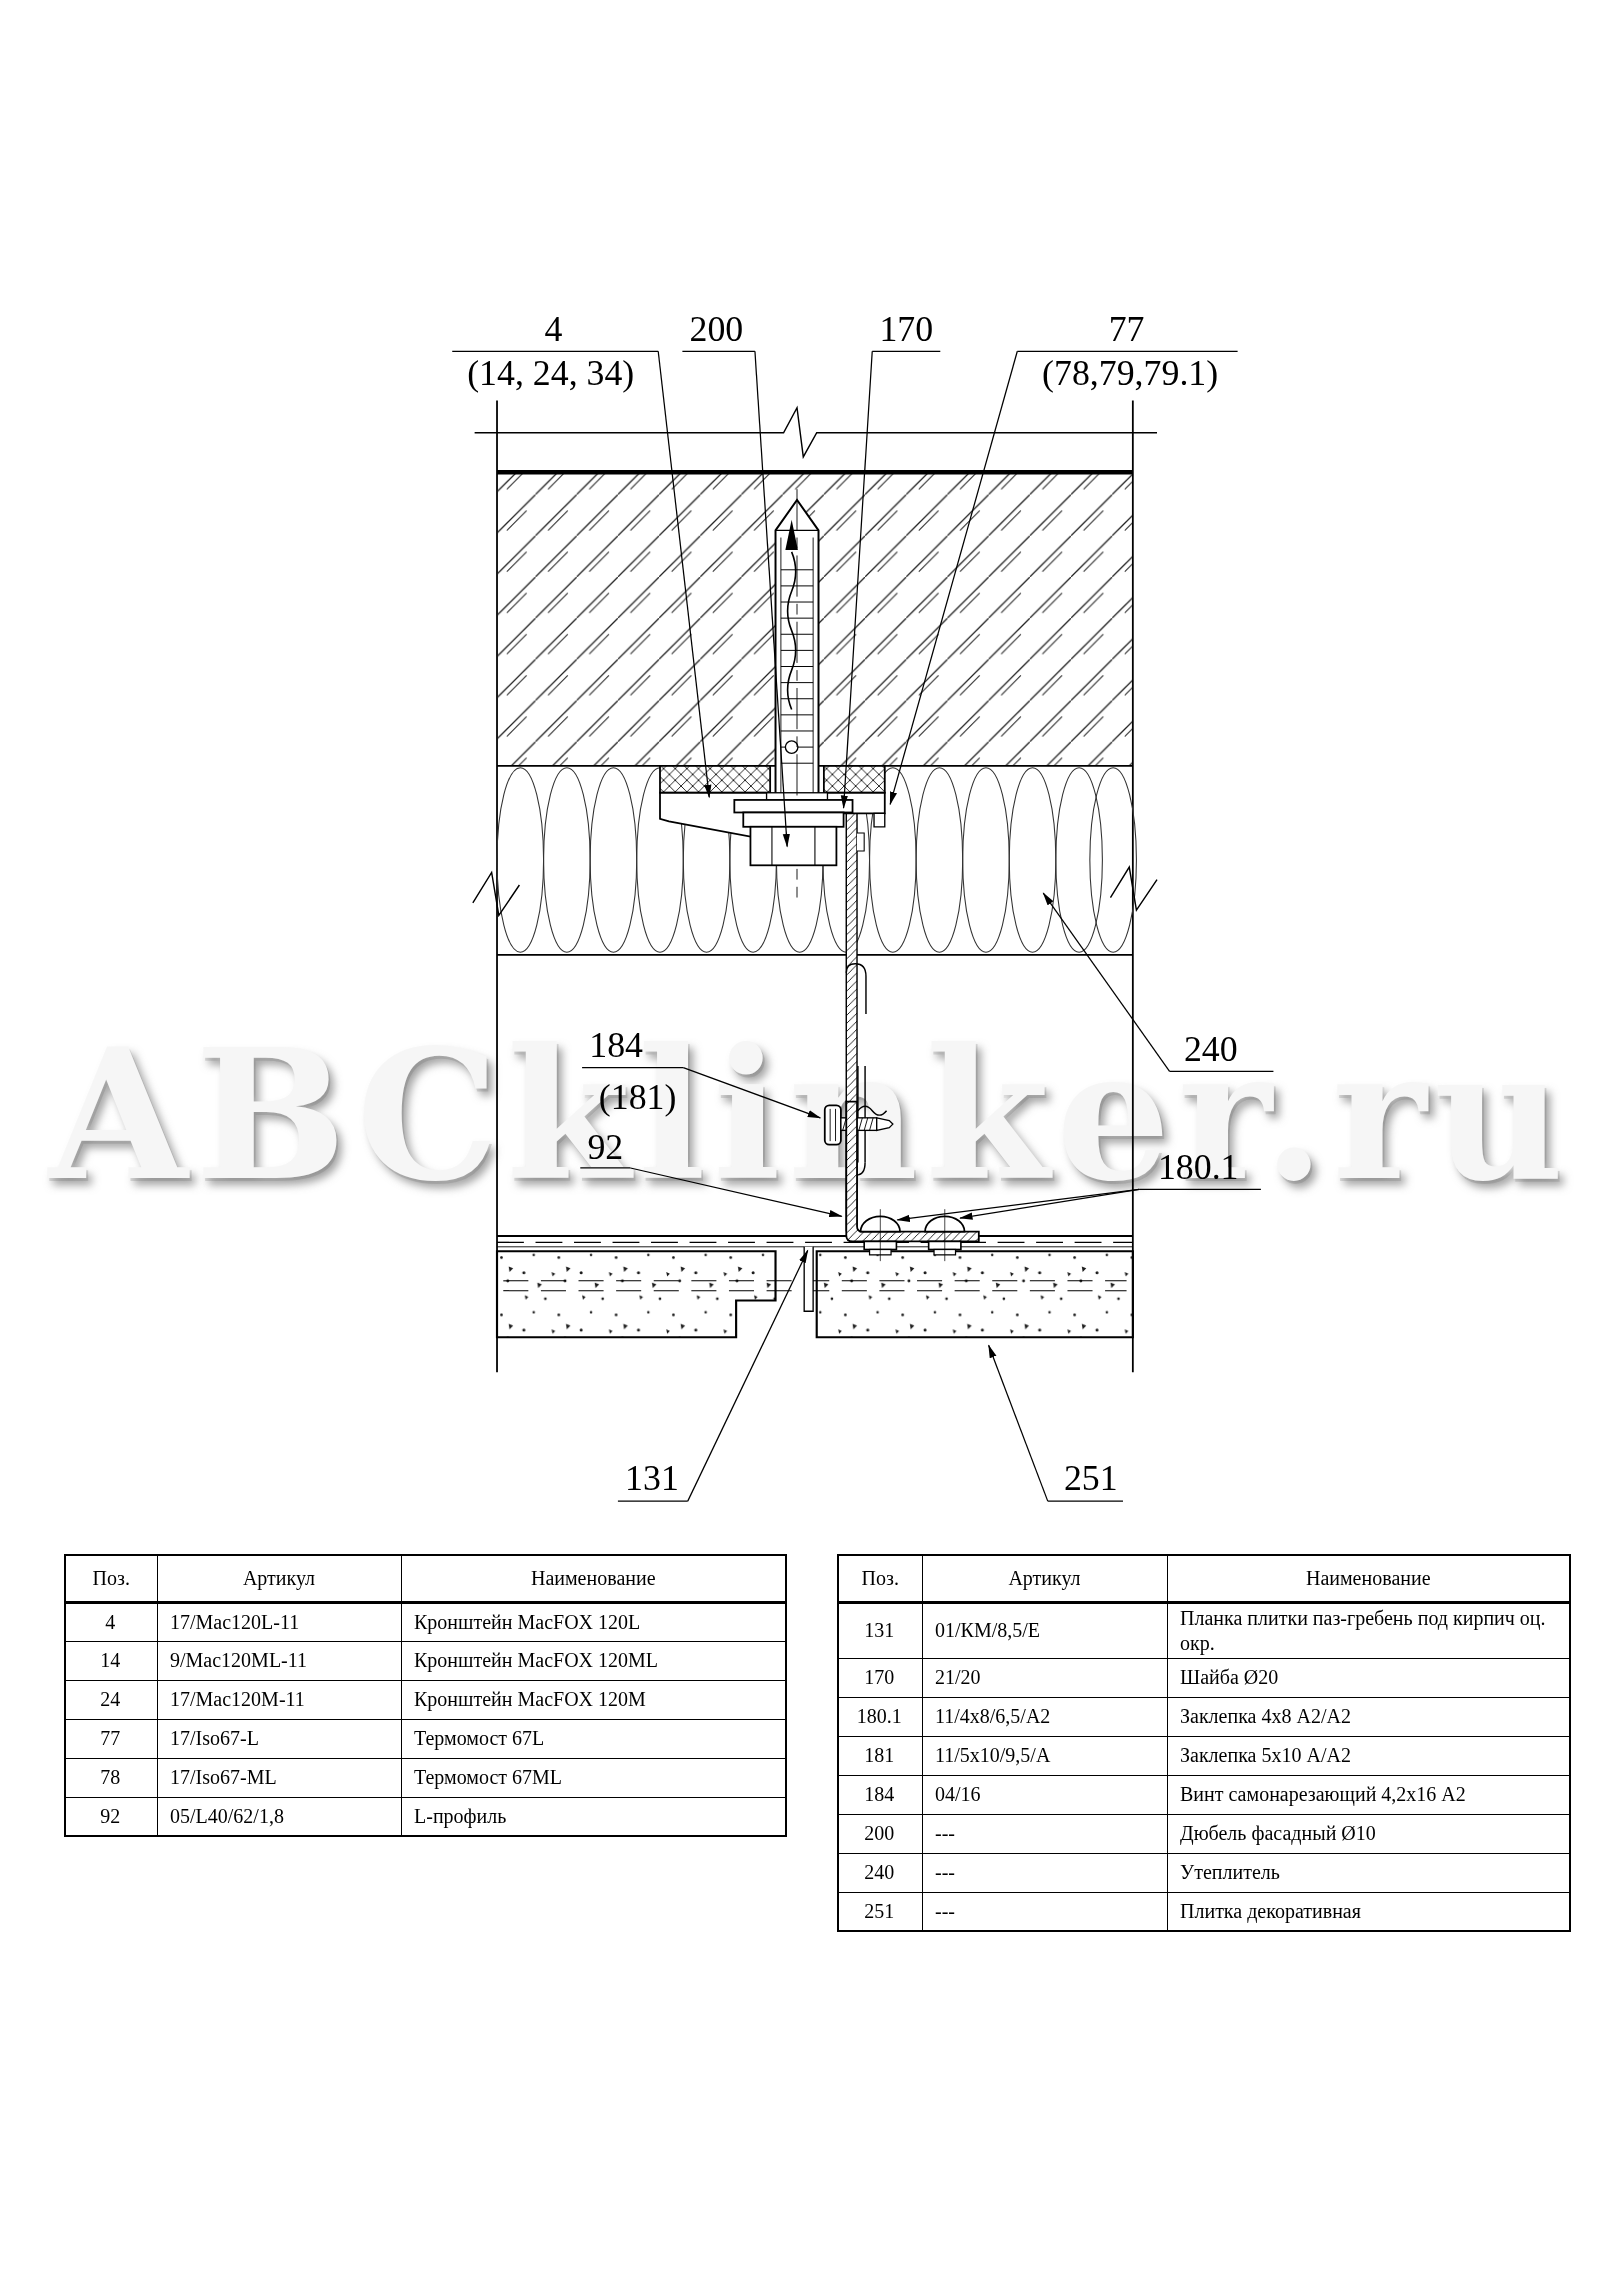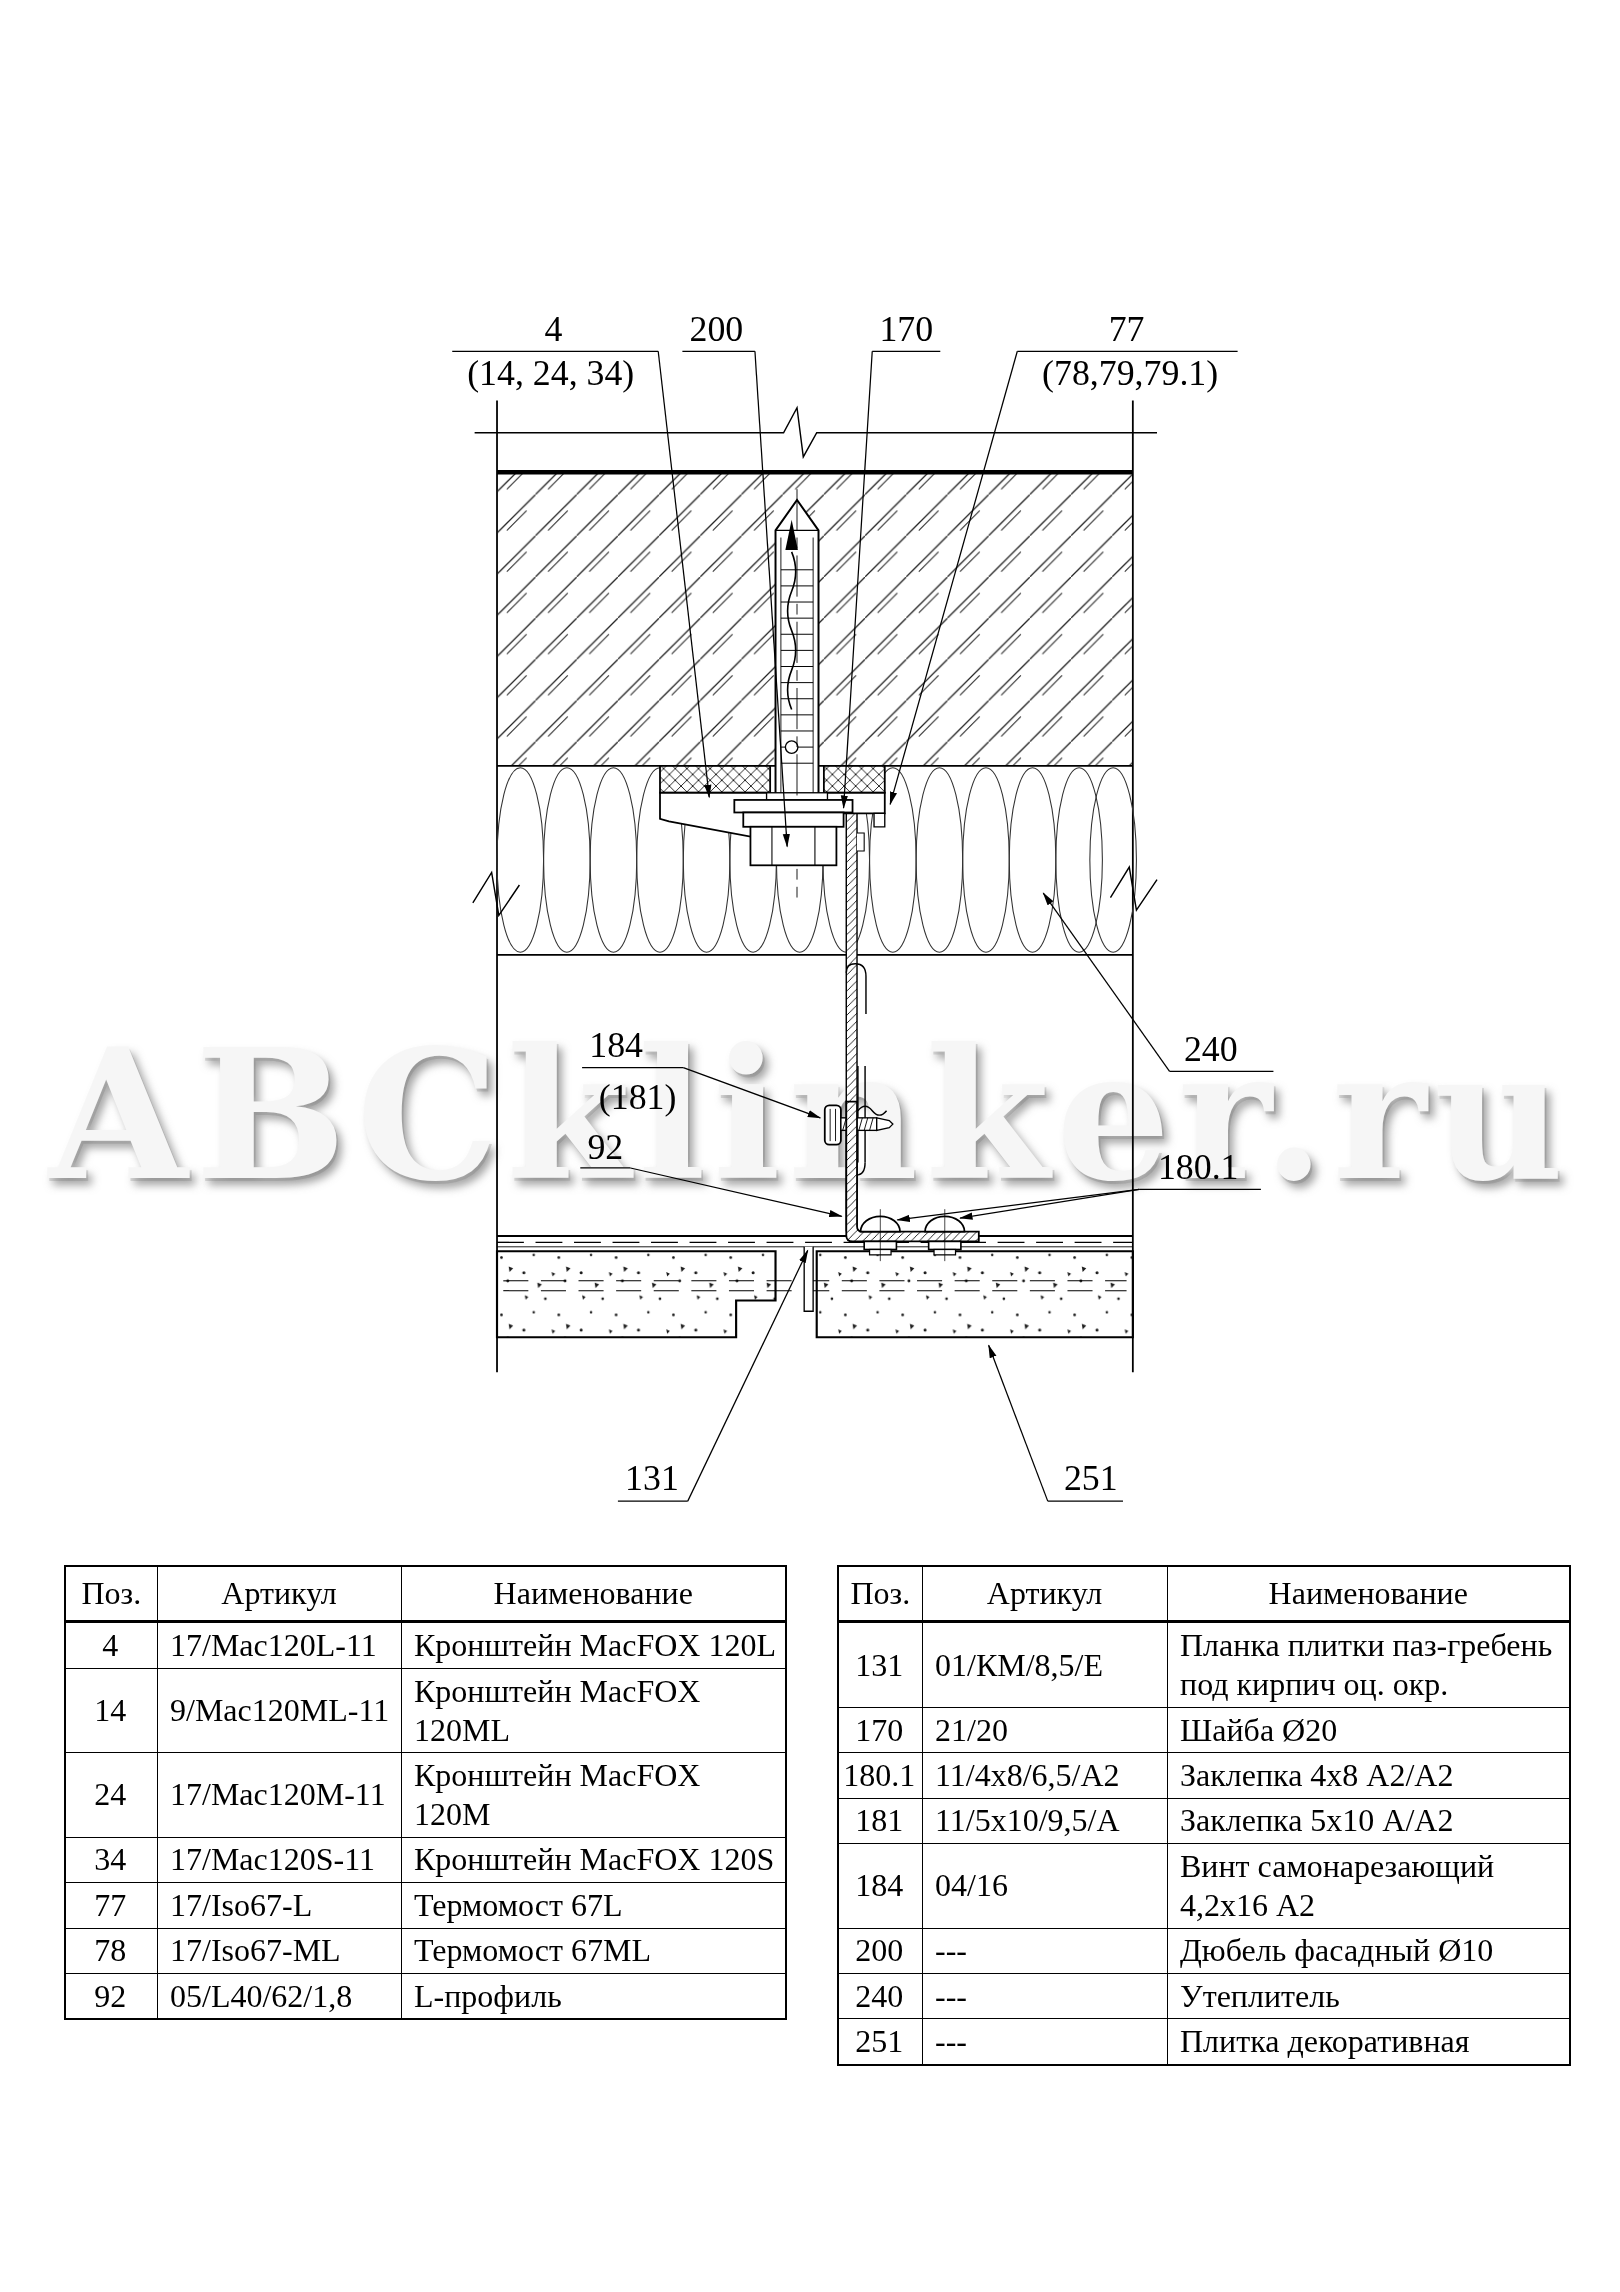--- a/index.html
+++ b/index.html
@@ -4,21 +4,21 @@
 <style>
   html,body{margin:0;padding:0;background:#fff;}
   .page{position:relative;width:1620px;height:2293px;background:#fff;overflow:hidden;
         font-family:"Liberation Serif",serif;color:#000;}
   .watermark{position:absolute;left:50%;top:1010px;transform:translateX(-50%);
         z-index:1;white-space:nowrap;font-family:"DejaVu Serif",serif;font-weight:bold;
         font-size:179px;letter-spacing:7.2px;color:#f6f6f6;
         text-shadow:5.4px 7.2px 8px rgba(100,100,100,.6),-2.7px -3.6px 5.4px rgba(255,255,255,.95),1.8px 2.7px 0 rgba(140,140,140,.28);}
   svg.draw{position:absolute;left:0;top:0;z-index:2;}
   .tbl{position:absolute;z-index:3;border-collapse:collapse;table-layout:fixed;
-        font-size:32px;line-height:1.22;margin-top:11px;}
+        font-size:20px;line-height:1.22;}
   .tbl,.tbl td,.tbl th{border:1.4px solid #000;}
   .tbl{border-width:2.7px;}
   .tbl th{border-bottom-width:3.1px;font-weight:normal;text-align:center;padding:7.2px 3.6px;}
   .tbl td{padding:2.7px 5.4px 2.7px 12.5px;vertical-align:middle;}
   .tbl td.pos{text-align:center;padding-left:3.6px;}
   .tbl tr{height:39px;}
   .tbl tr.head{height:47px;}
   svg text{font-family:"Liberation Serif",serif;font-size:40px;fill:#000;}
 </style>
 </head>
@@ -264,25 +264,20 @@
           <td class="pos">14</td>
           <td>9/Mac120ML-11</td>
           <td>Кронштейн MacFOX 120ML</td>
         </tr>
         <tr>
           <td class="pos">24</td>
           <td>17/Mac120M-11</td>
           <td>Кронштейн MacFOX 120M</td>
         </tr>
         <tr>
-          <td class="pos">34</td>
-          <td>17/Mac120S-11</td>
-          <td>Кронштейн MacFOX 120S</td>
-        </tr>
-        <tr>
           <td class="pos">77</td>
           <td>17/Iso67-L</td>
           <td>Термомост 67L</td>
         </tr>
         <tr>
           <td class="pos">78</td>
           <td>17/Iso67-ML</td>
           <td>Термомост 67ML</td>
         </tr>
         <tr>

